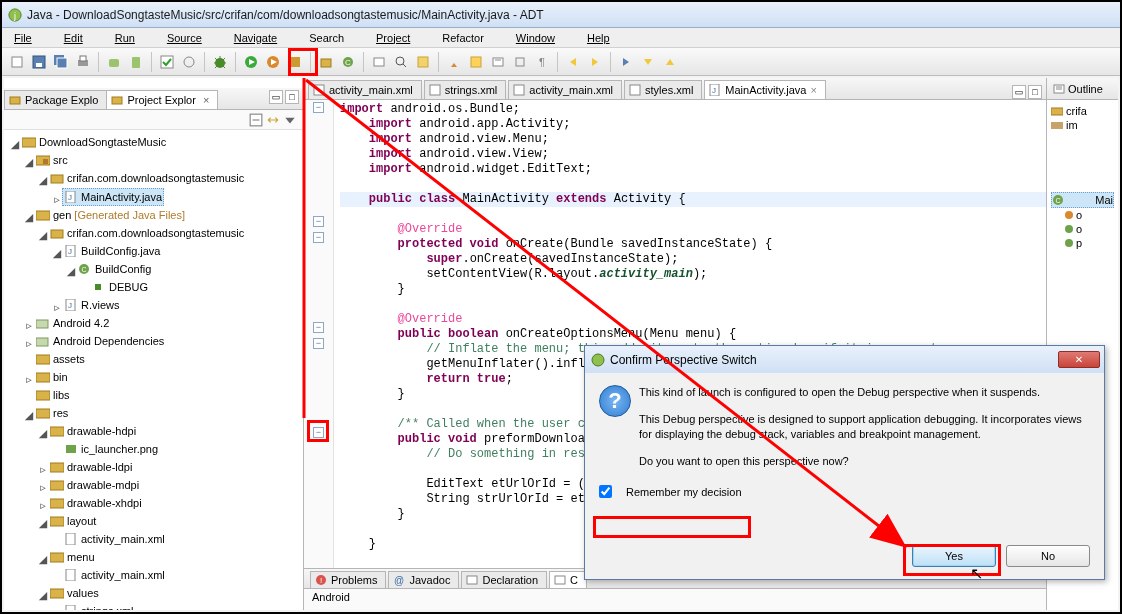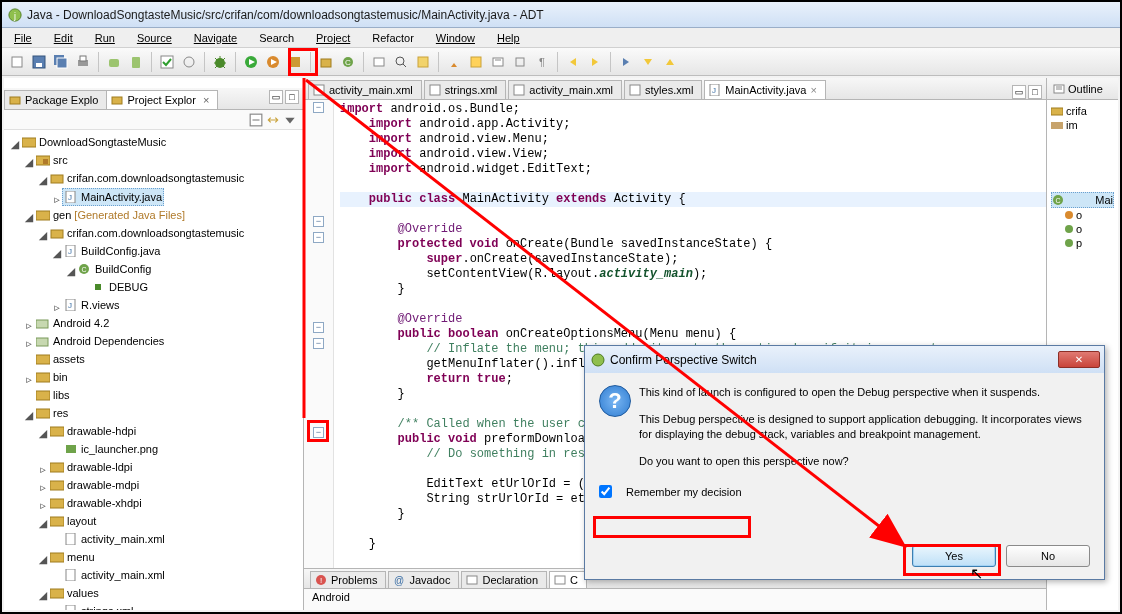--- a/index.html
+++ b/index.html
@@ -1,21 +1,21 @@
 <!DOCTYPE html>
 <html><head>
 <meta charset="utf-8">
 <style>
   * { box-sizing: border-box; }
   body { margin:0; font-family: Tahoma, "Segoe UI", sans-serif; font-size:11px; background:#fff; color:#000; width:1122px; height:614px; overflow:hidden; }
   .window { border:2px solid #000; width:1122px; height:614px; position:relative; background:#f3f3f3; }
   .titlebar { height:26px; background:linear-gradient(#e9f1fb,#cfe0f5); display:flex; align-items:center; padding:0 6px; border-bottom:1px solid #9aaec8; }
   .titlebar .icon { width:14px; height:14px; margin-right:5px; }
   .titlebar .title { flex:1; font-size:12px; color:#1a1a1a; }
-  .menubar { height:20px; background:#efefef; display:flex; align-items:center; padding:0 6px; gap:10px; border-bottom:1px solid #d0d0d0; }
+  .menubar { height:20px; background:#efefef; display:flex; align-items:center; padding:0 6px; gap:20px; border-bottom:1px solid #d0d0d0; }
   .menubar .menu { padding:2px 6px; cursor:default; }
   .menubar .menu span.u { text-decoration:underline; }
   .toolbar { height:28px; background:linear-gradient(#fafafa,#e6e6e6); display:flex; align-items:center; padding:0 6px; gap:4px; border-bottom:1px solid #bdbdbd; }
   .toolbar .tb { width:18px; height:18px; display:flex; align-items:center; justify-content:center; border:1px solid transparent; border-radius:2px; }
   .toolbar .sep { width:1px; height:20px; background:#c5c5c5; margin:0 2px; }
   .workspace { position:absolute; top:76px; bottom:2px; left:2px; right:2px; display:flex; }
   
   .left { width:300px; border-right:1px solid #b5b5b5; background:#fff; display:flex; flex-direction:column; }
   .lefttabs { height:22px; background:linear-gradient(#f7f7f7,#e6e6e6); display:flex; align-items:flex-end; border-bottom:1px solid #b5b5b5; position:relative;margin-top:10px; }
   .lefttabs .tab { padding:3px 8px 3px 20px; border:1px solid #b5b5b5; border-bottom:none; margin-right:-1px; background:#eaeaea; position:relative; font-size:11px; }
@@ -42,21 +42,21 @@
   .edtabs .etab .ico { position:absolute; left:4px; top:3px; width:12px; height:12px; }
   .edtabs .etab .close { margin-left:4px; color:#888; }
   .edtabs .ctrl { margin-left:auto; margin-right:4px; display:flex; gap:2px; }
   .edtabs .ctrl .mini { width:14px; height:14px; border:1px solid #b5b5b5; background:#fff; font-size:9px; display:flex; align-items:center; justify-content:center; }
   .editor { flex:1; display:flex; background:#fff; overflow:hidden; }
   .ruler { width:30px; background:#fafafa; border-right:1px solid #e2e2e2; position:relative; }
   .fold { position:absolute; left:9px; width:11px; height:11px; border:1px solid #8ea8c4; background:#fff; font-size:9px; line-height:9px; text-align:center; color:#56759a; }
   .code { flex:1; padding:2px 0 2px 6px; font-family:Consolas,"Courier New",monospace; font-size:12px; line-height:15px; white-space:pre; overflow:hidden; }
   .kw { color:#7f0055; font-weight:bold; }
   .cm { color:#3f7f5f; }
-  .an { color:#701a75; }
+  .an { color:#ec4899; }
   .it { color:#14532d; font-style:italic;font-weight:bold; }
   .hlline { background:#e8f2fe; display:inline-block; width:100%; }
   .bottom-tabs-area { height:42px; border-top:1px solid #b5b5b5; background:#fafafa; }
   .btabs { height:20px; display:flex; align-items:flex-end; padding-left:6px; background:linear-gradient(#f7f7f7,#e6e6e6); border-bottom:1px solid #b5b5b5; }
   .btabs .btab { padding:2px 8px 2px 20px; border:1px solid #b5b5b5; border-bottom:none; margin-right:2px; background:#eaeaea; position:relative; font-size:11px; }
   .btabs .btab .ico { position:absolute; left:4px; top:2px; width:12px; height:12px; }
   .btabs .btab.active { background:#fff; }
   .bcontent { padding:2px 8px; font-size:11px; }
   
   .right { width:72px; border-left:1px solid #b5b5b5; background:#fff; display:flex; flex-direction:column; }

